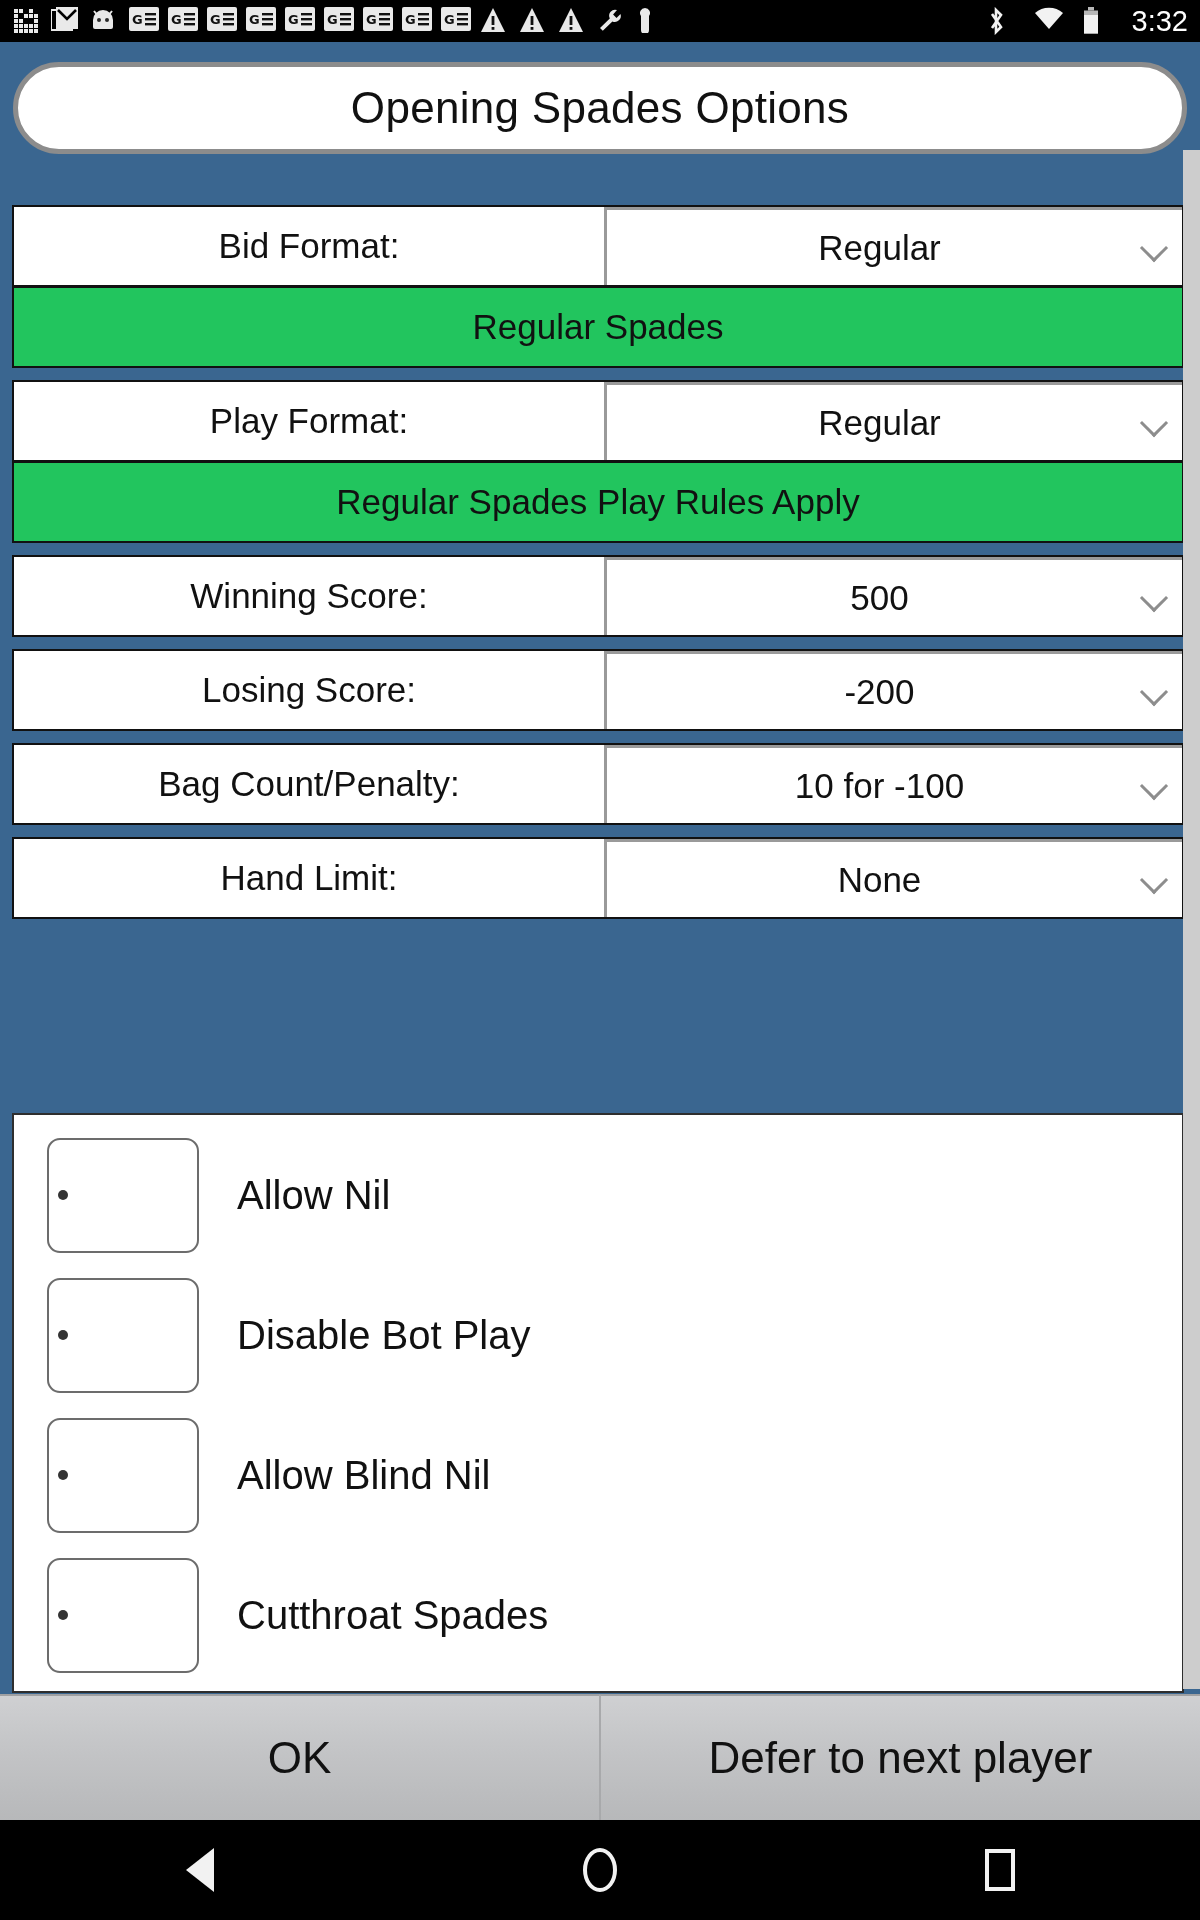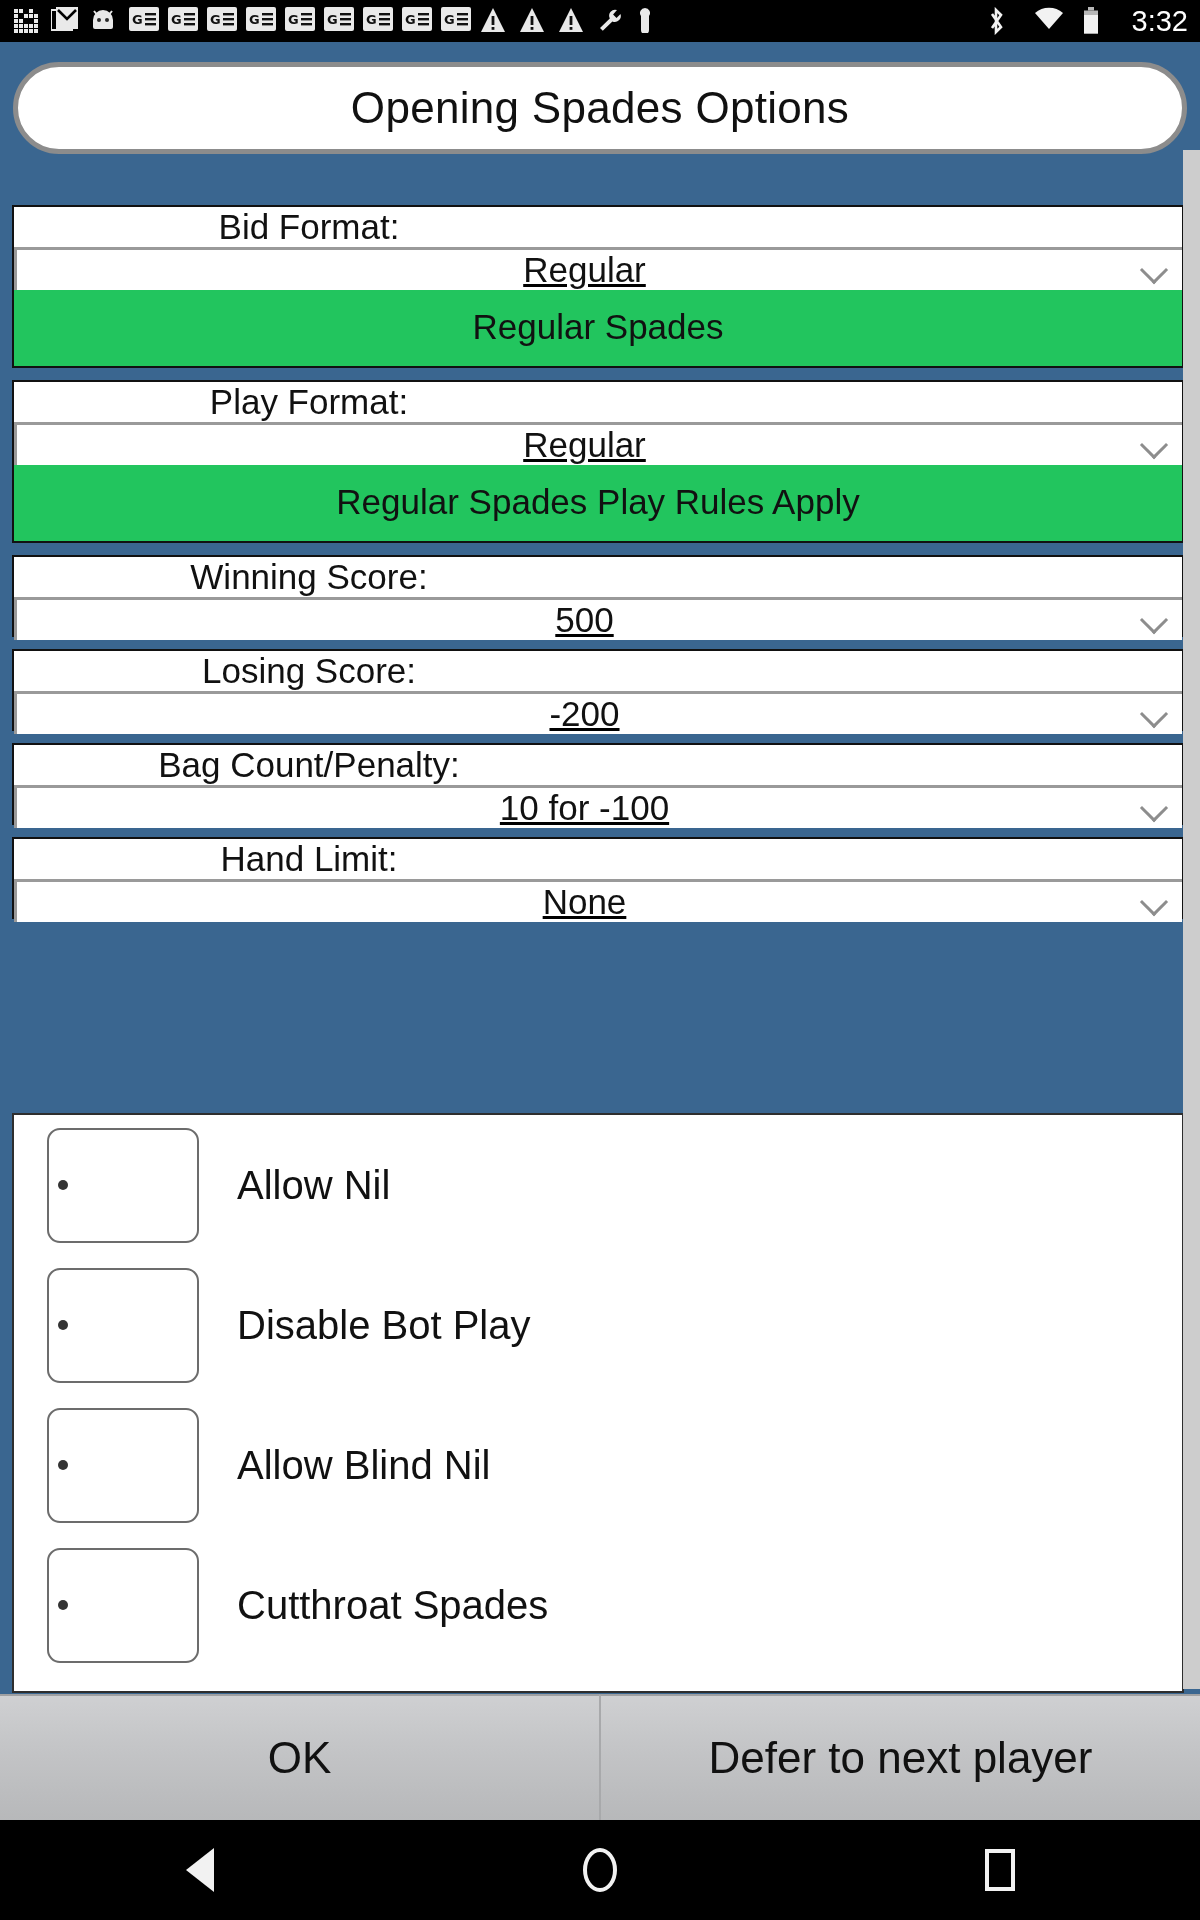--- a/index.html
+++ b/index.html
@@ -96,21 +96,20 @@
   .grp {
     margin-bottom: 12px;
     background: #fff;
     border: 2px solid #111;
     box-sizing: border-box;
   }
   .srow {
     display: flex;
     height: 78px;
     box-sizing: border-box;
-    flex-direction: column;
   }
   .srow .lbl {
     width: 590px;
     display: flex;
     align-items: center;
     justify-content: center;
     font-size: 35px;
     color: #111;
     box-sizing: border-box;
     background: #fff;
@@ -118,21 +117,20 @@
   .srow .spin {
     flex: 1;
     position: relative;
     display: flex;
     align-items: center;
     justify-content: center;
     border-left: 3px solid #9a9a9a;
     border-top: 3px solid #9a9a9a;
     box-sizing: border-box;
     background: #fff;
-    text-decoration: underline;
   }
   .srow .spin .val {
     font-size: 35px;
     color: #111;
     margin-right: 30px;
   }
   .chev {
     position: absolute;
     right: 18px;
     top: 50%;
@@ -157,20 +155,21 @@
   
   #checks {
     position: absolute;
     left: 12px;
     top: 1113px;
     width: 1172px;
     height: 580px;
     background: #fff;
     border: 2px solid #2e2e2e;
     box-sizing: border-box;
+    padding-top: 10px;
   }
   .crow {
     display: flex;
     align-items: center;
     height: 140px;
     padding-left: 33px;
     box-sizing: border-box;
   }
   .cbox {
     width: 152px;

